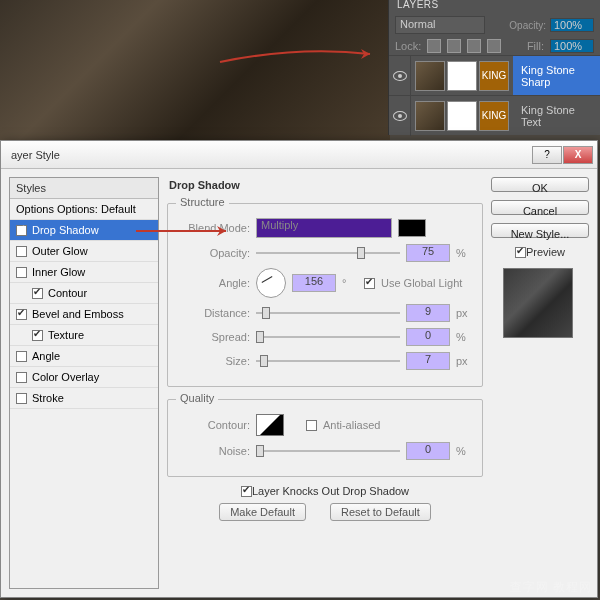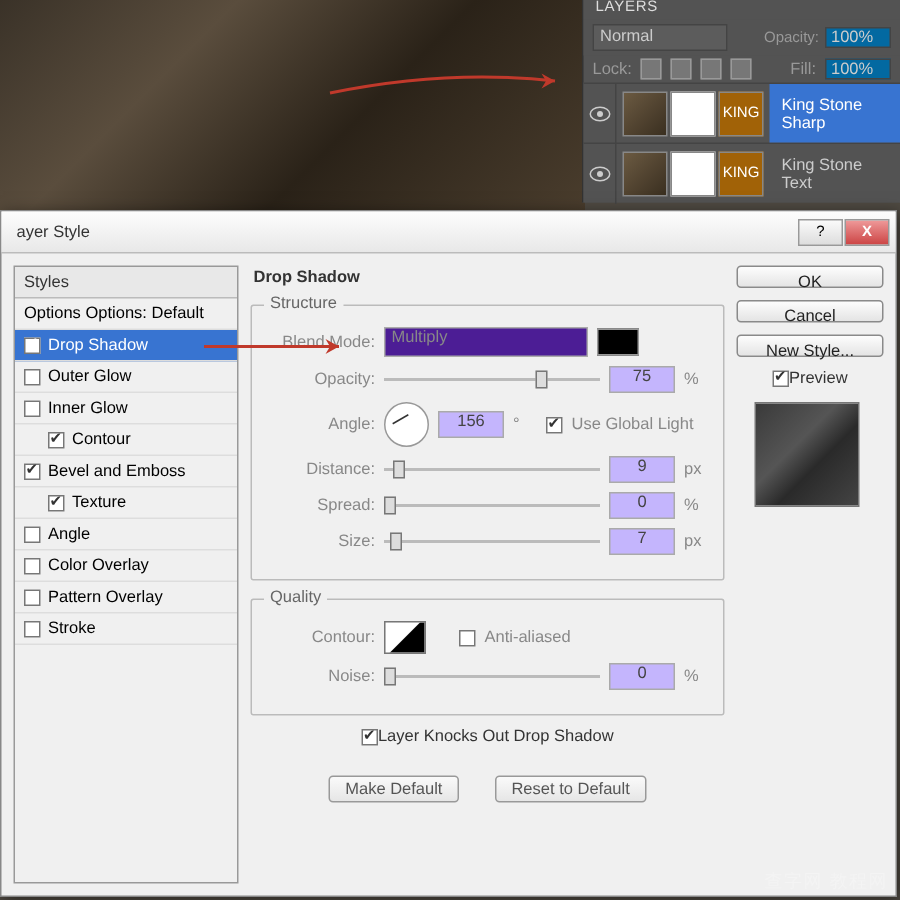--- a/index.html
+++ b/index.html
@@ -52,21 +52,21 @@
 .swatch{width:28px;height:18px;border:1px solid #999;background:#000}
 .slider{flex:1;height:14px;position:relative}
 .slider .track{position:absolute;top:6px;left:0;right:0;height:2px;background:#bbb}
 .slider .knob{position:absolute;top:1px;width:8px;height:12px;background:#ddd;border:1px solid #777}
 .num{width:44px;height:18px;border:1px solid #aaa;background:#c4b5fd;text-align:center;color:#444}
 .unit{color:#888;width:16px}
 .angle-dial{width:30px;height:30px;border:1px solid #999;border-radius:50%;background:#fff;position:relative}
 .angle-dial:after{content:"";position:absolute;width:12px;height:1px;background:#333;top:10px;left:4px;transform:rotate(-30deg)}
 .contour-sw{width:28px;height:22px;border:1px solid #777;background:linear-gradient(135deg,#fff 49%,#000 51%)}
 .btn{display:block;width:100%;height:15px;border:1px solid #8a8a8a;background:linear-gradient(#fdfdfd,#e4e4e4);border-radius:3px;margin-bottom:8px;text-align:center;line-height:20px;color:#222}
-.btn-row{display:flex;gap:24px;justify-content:center;margin-top:14px}
+.btn-row{display:flex;gap:24px;justify-content:center;margin-top:0}
 .btn-row .sbtn{border:1px solid #999;background:linear-gradient(#fafafa,#e6e6e6);padding:2px 10px;border-radius:3px;color:#555}
 .right-col{width:98px}
 .chk{display:flex;align-items:flex-end;gap:0;color:#333;margin-top:2px}
 .preview-sw{margin-top:10px;width:70px;height:70px;border:1px solid #777;background:linear-gradient(135deg,#3a3a3a 0%,#555 40%,#2a2a2a 60%,#444 100%);margin-left:12px}
 .arrow2{position:absolute;top:222px;left:134px;width:100px;height:18px;pointer-events:none}
 .watermark{position:absolute;bottom:4px;right:8px;color:rgba(255,255,255,0.25);font-size:12px;letter-spacing:1px}
 </style>
 </head>
 <body>
 
@@ -162,24 +162,20 @@
       <div class="row">
           <span class="cb"></span>
           <span>Angle</span>
         </div>
       <div class="row">
           <span class="cb"></span>
           <span>Color Overlay</span>
         </div>
       <div class="row">
           <span class="cb"></span>
-          <span>Pattern Overlay</span>
-        </div>
-      <div class="row">
-          <span class="cb"></span>
           <span>Stroke</span>
         </div>
     </div>
 
     <div class="center-col">
       <div class="main-title">Drop Shadow</div>
       <div class="group">
         <div class="g-title">Structure</div>
         <div class="field">
           <span class="flabel">Blend Mode:</span>

